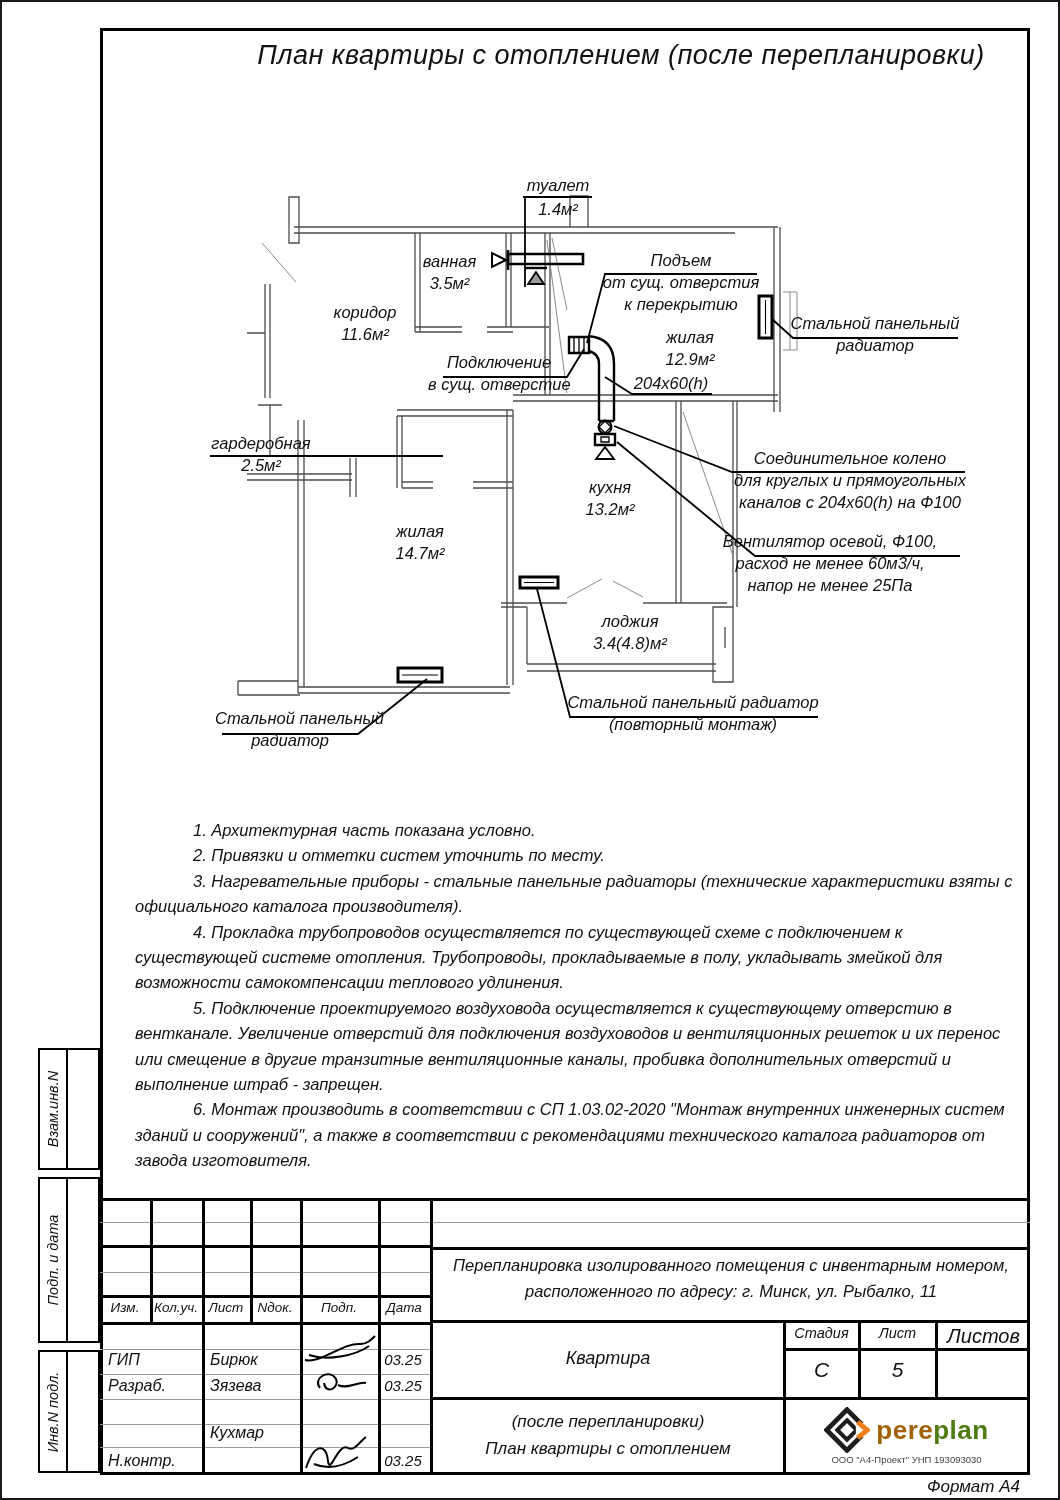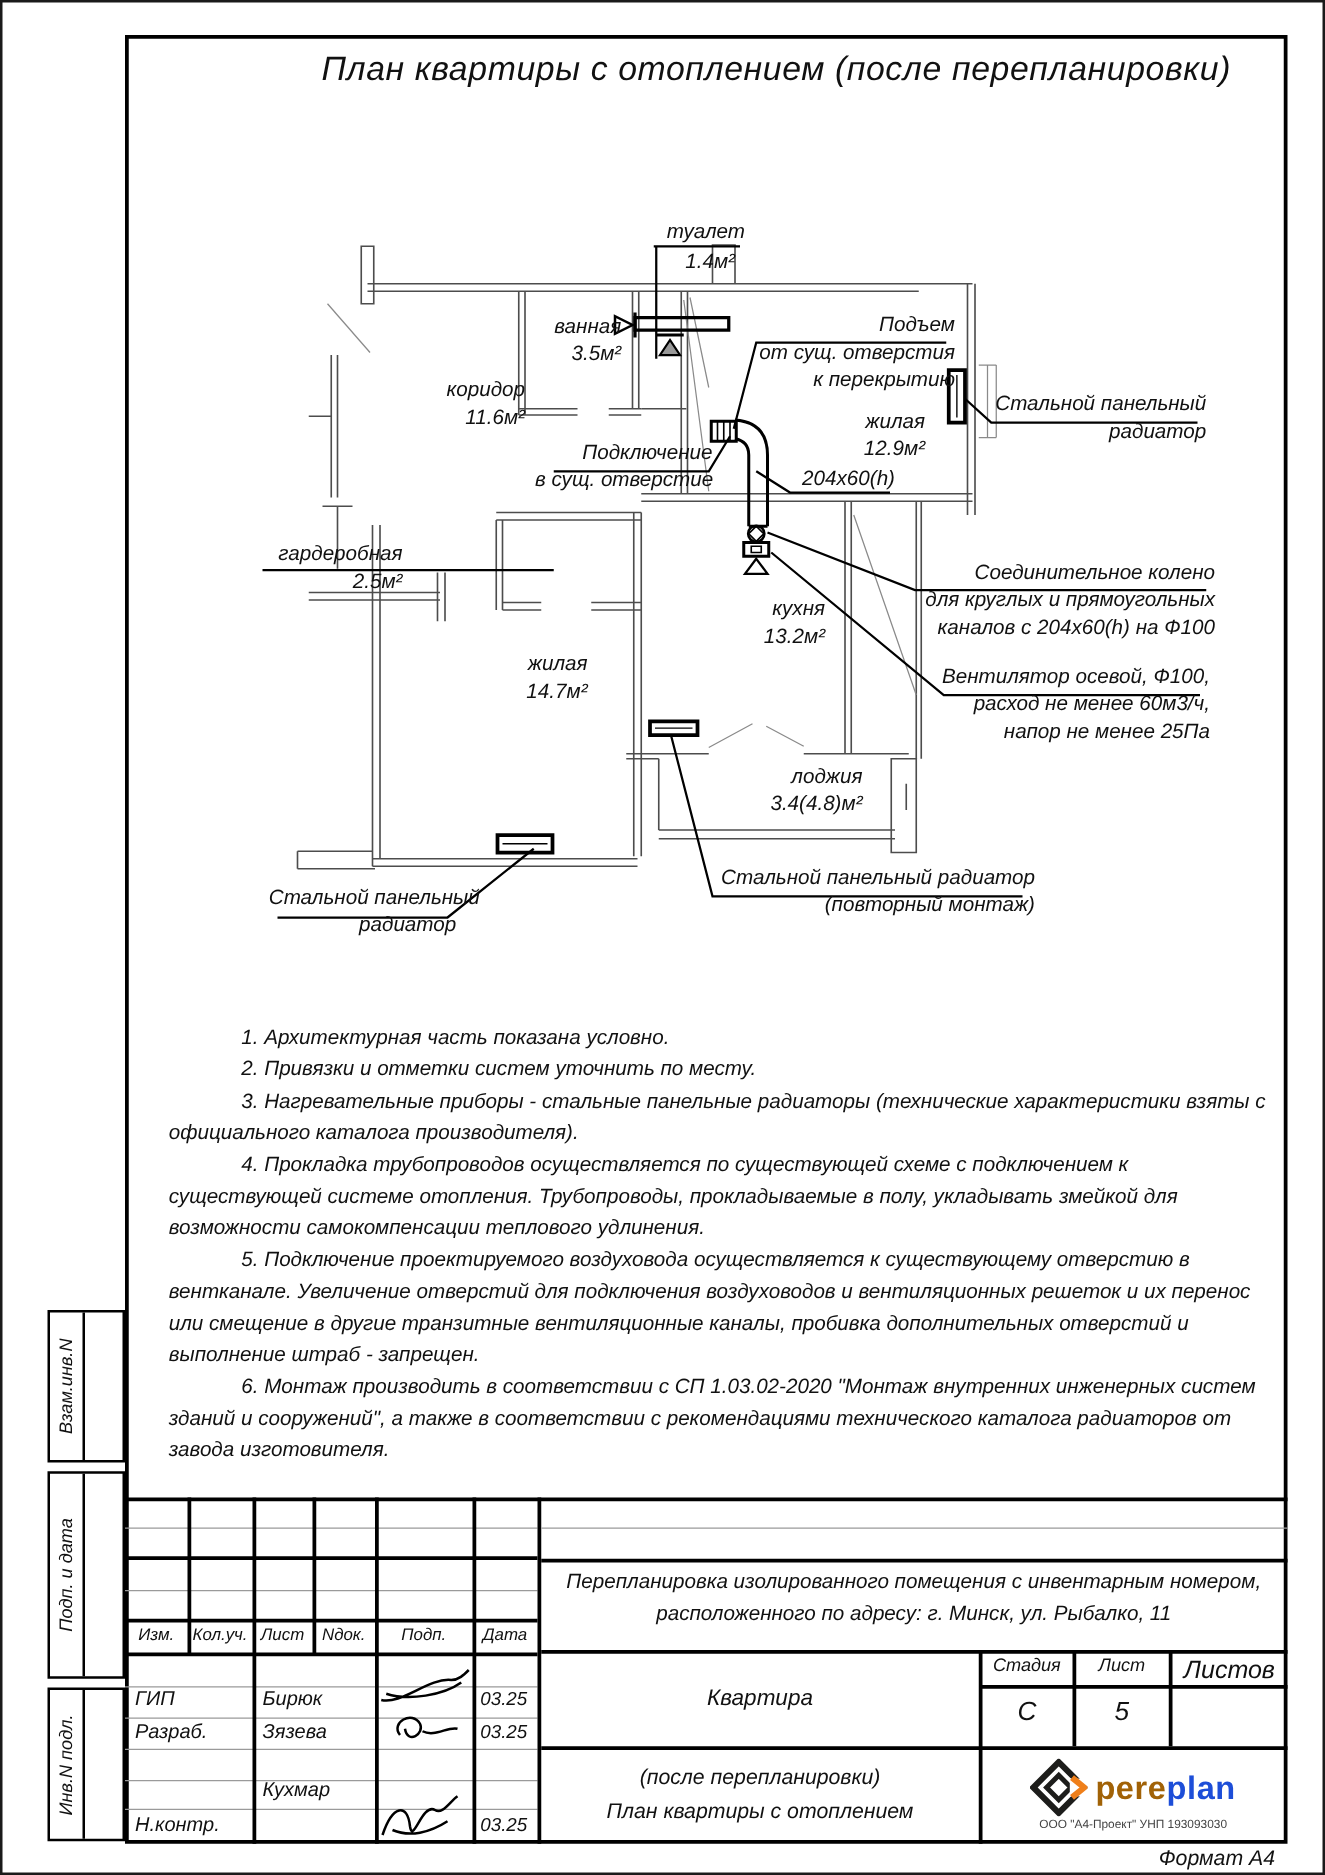--- a/index.html
+++ b/index.html
@@ -2,21 +2,21 @@
 <html><head>
 <meta charset="utf-8">
 <style>
   html,body{margin:0;padding:0;background:#fff;}
   body{width:1060px;height:1500px;position:relative;font-family:"Liberation Sans",sans-serif;color:#111;overflow:hidden;}
   .abs{position:absolute;}
   .page-border{position:absolute;left:0;top:0;right:0;bottom:0;border:2px solid #1a1a1a;}
   .frame{position:absolute;left:100px;top:28px;width:930px;height:1447px;border:3px solid #000;box-sizing:border-box;}
   .sheet-title{position:absolute;left:100px;top:40px;width:1042px;text-align:center;font-style:italic;font-size:27px;letter-spacing:.5px;}
   .lbl{position:absolute;font-style:italic;text-align:center;line-height:1.32;font-size:16.5px;white-space:nowrap;}
-  .lbl .ln{display:block;text-align:right;}
+  .lbl .ln{display:block;}
   .notes{position:absolute;left:135px;top:818px;width:890px;font-style:italic;font-size:16.5px;line-height:25.4px;}
   .notes p{margin:0;text-indent:58px;}
   
   .hl{position:absolute;background:#000;height:2.5px;}
   .hlg{position:absolute;background:#9a9a9a;height:1px;}
   .vl{position:absolute;background:#000;width:2.5px;}
   .tb-txt{position:absolute;font-style:italic;font-size:16px;}
   .tb-hdr{position:absolute;font-style:italic;font-size:13.5px;text-align:center;}
   .tb-center{position:absolute;font-style:italic;text-align:center;}
   .sidebox{position:absolute;border:2.5px solid #000;display:flex;box-sizing:border-box;}
@@ -162,21 +162,21 @@
 </div>
 <div class="lbl" style="left:785px;top:313px;width:180px;">
   <span class="ln">Стальной панельный</span>
   <span class="ln">радиатор</span>
 </div>
 <div class="lbl" style="left:728px;top:448px;width:244px;">
   <span class="ln">Соединительное колено</span>
   <span class="ln">для круглых и прямоугольных</span>
   <span class="ln">каналов с 204x60(h) на Ф100</span>
 </div>
-<div class="lbl" style="left:748px;top:531px;width:220px;">
+<div class="lbl" style="left:720px;top:531px;width:220px;">
   <span class="ln">Вентилятор осевой, Ф100,</span>
   <span class="ln">расход не менее 60м3/ч,</span>
   <span class="ln">напор не менее 25Па</span>
 </div>
 <div class="lbl" style="left:558px;top:692px;width:270px;">
   <span class="ln">Стальной панельный радиатор</span>
   <span class="ln">(повторный монтаж)</span>
 </div>
 <div class="lbl" style="left:215px;top:708px;width:150px;">
   <span class="ln">Стальной панельный</span>
@@ -287,19 +287,19 @@
 
 <div class="logo-wrap">
   <div class="logo-row">
     <svg width="46" height="46" viewBox="0 0 52 52">
       <path d="M26,3 L49,26 L26,49 L3,26 Z" fill="none" stroke="#1d1d1b" stroke-width="5.5"></path>
       <path d="M26,15 L37,26 L26,37 L15,26 Z" fill="none" stroke="#1d1d1b" stroke-width="4.5"></path>
       <rect x="36" y="18" width="16" height="16" fill="#fff"></rect>
       <path d="M38,17 L49,26 L38,35" fill="none" stroke="#ef7f1a" stroke-width="5.5"></path>
     </svg>
     <div class="logo-text">
-      <span style="color:#a16207;">pere</span><span style="color:#1d4ed8;">plan</span>
+      <span style="color:#a16207;">pere</span><span style="color:#4d7c0f;">plan</span>
     </div>
   </div>
   <div class="logo-sub">ООО "А4-Проект" УНП 193093030</div>
 </div>
 
 <div class="fmt">Формат А4</div>
 
 </body></html>

